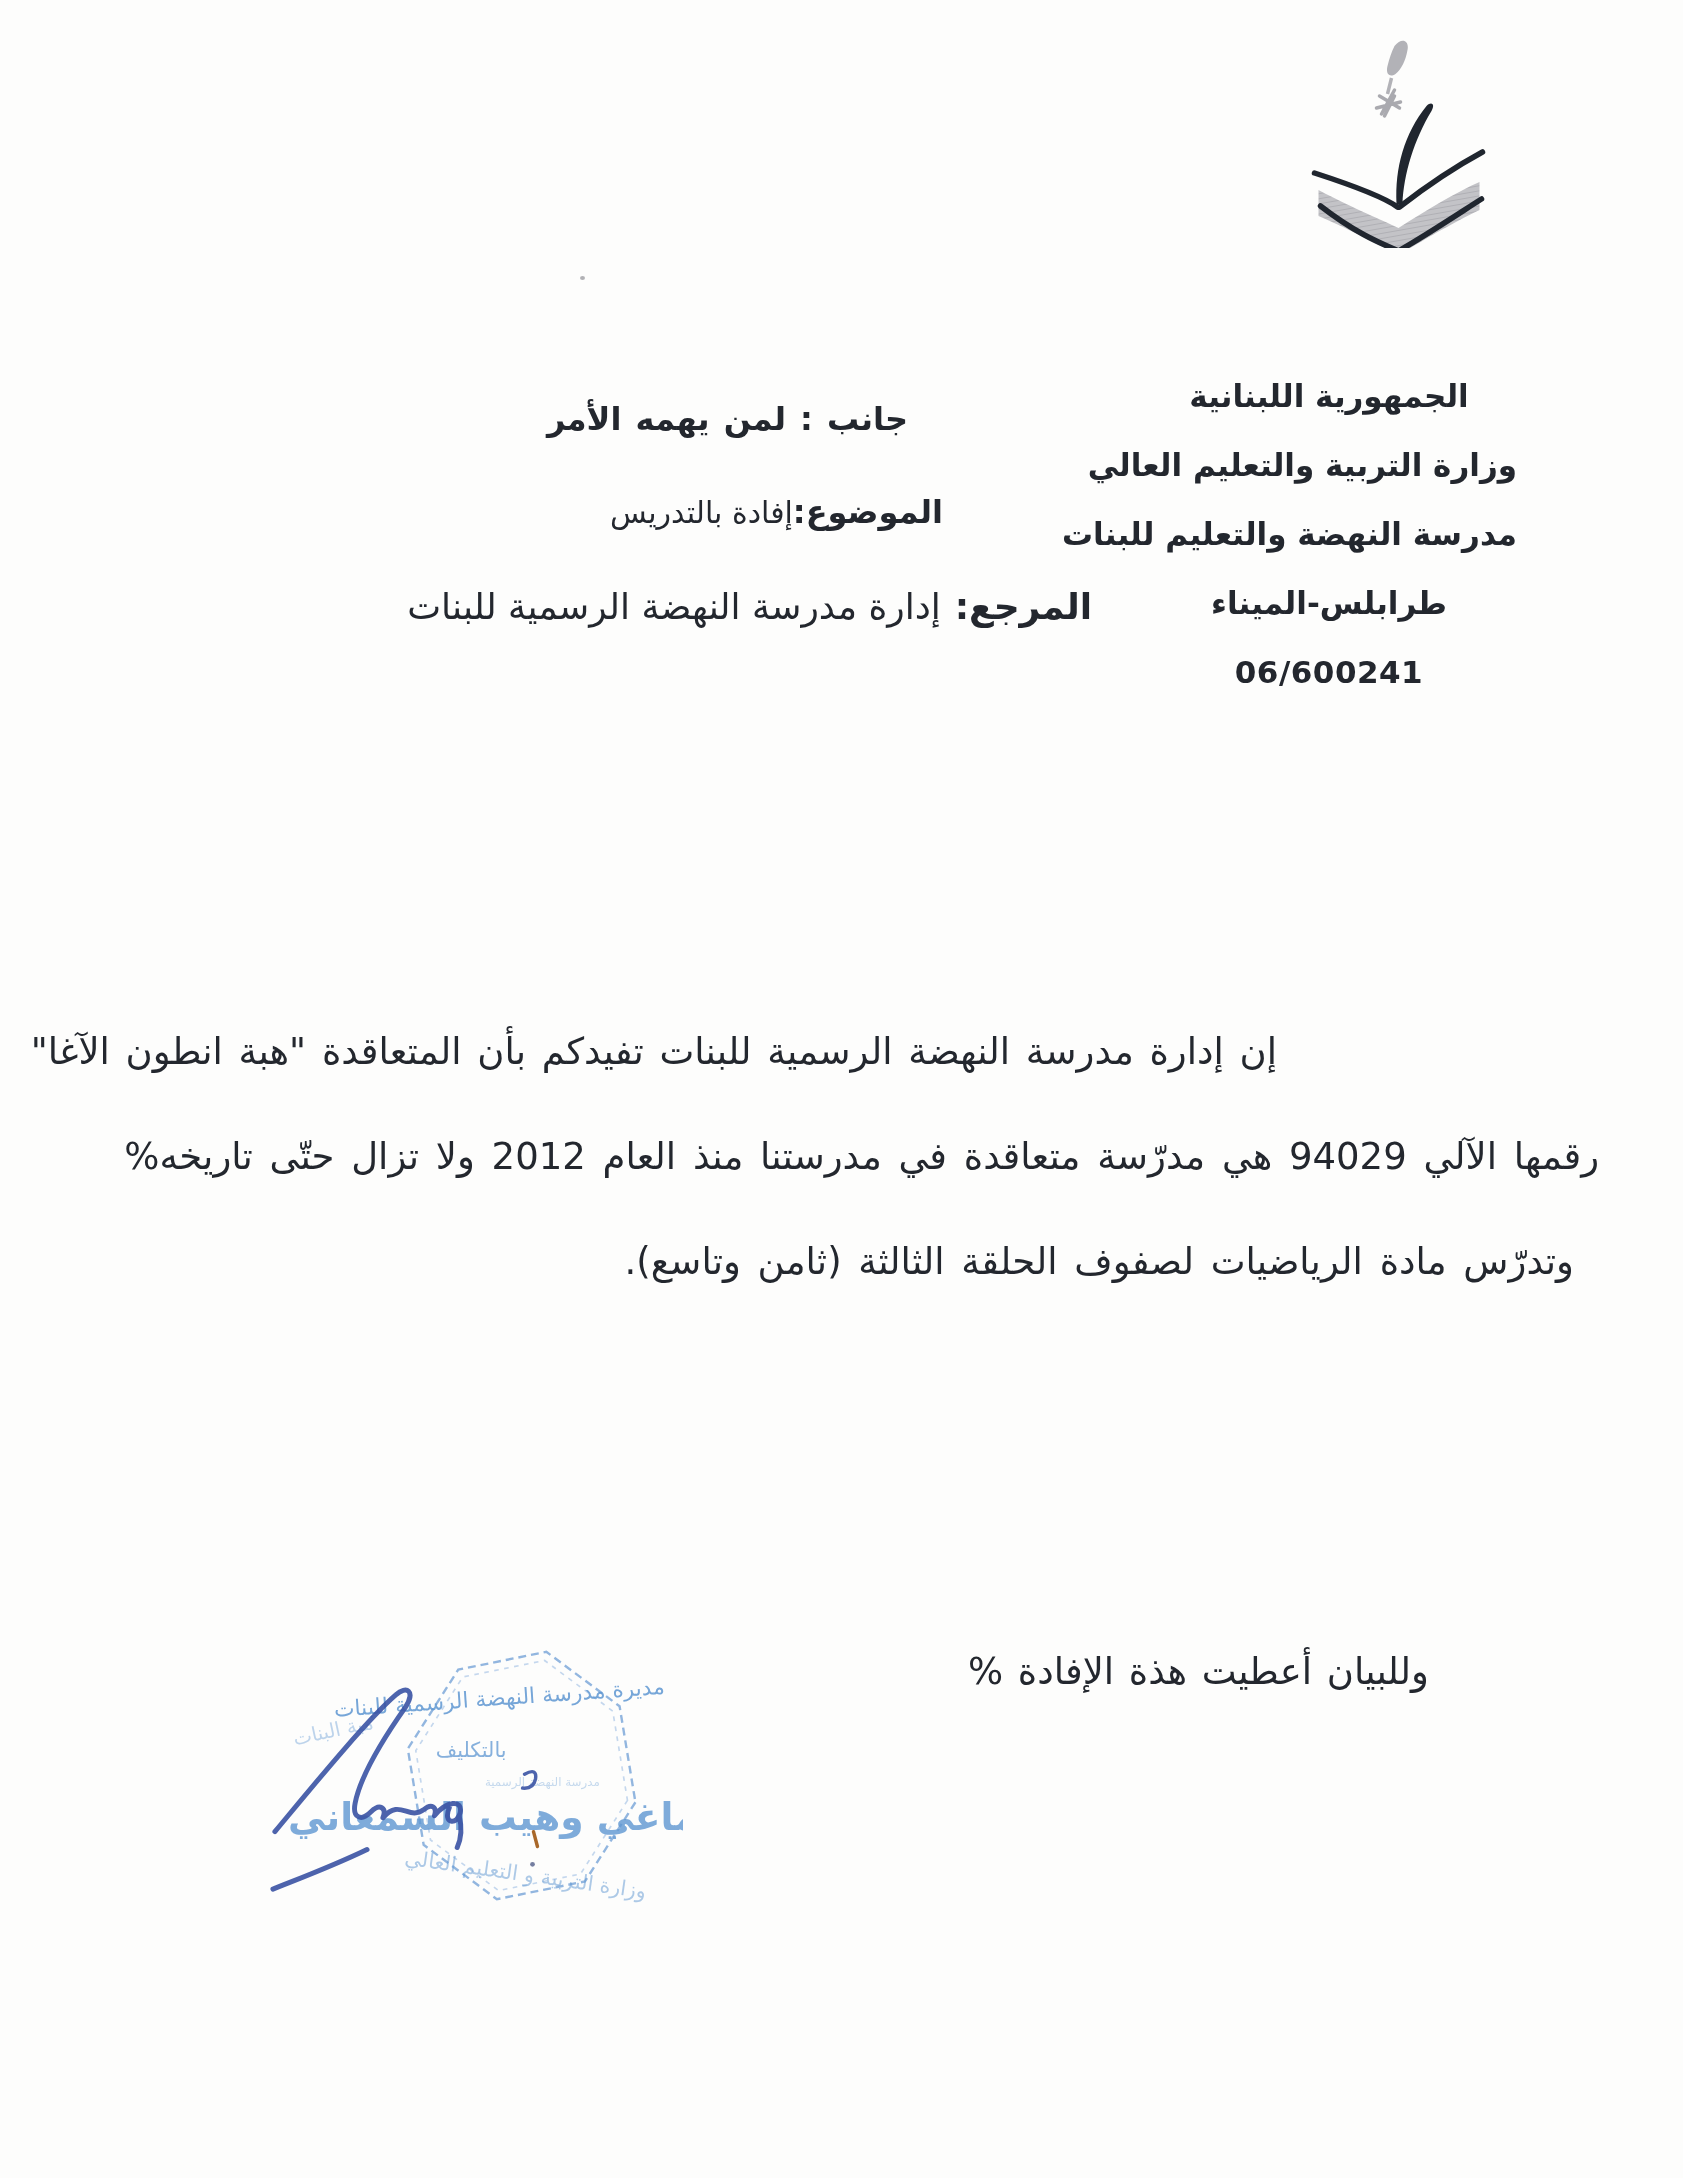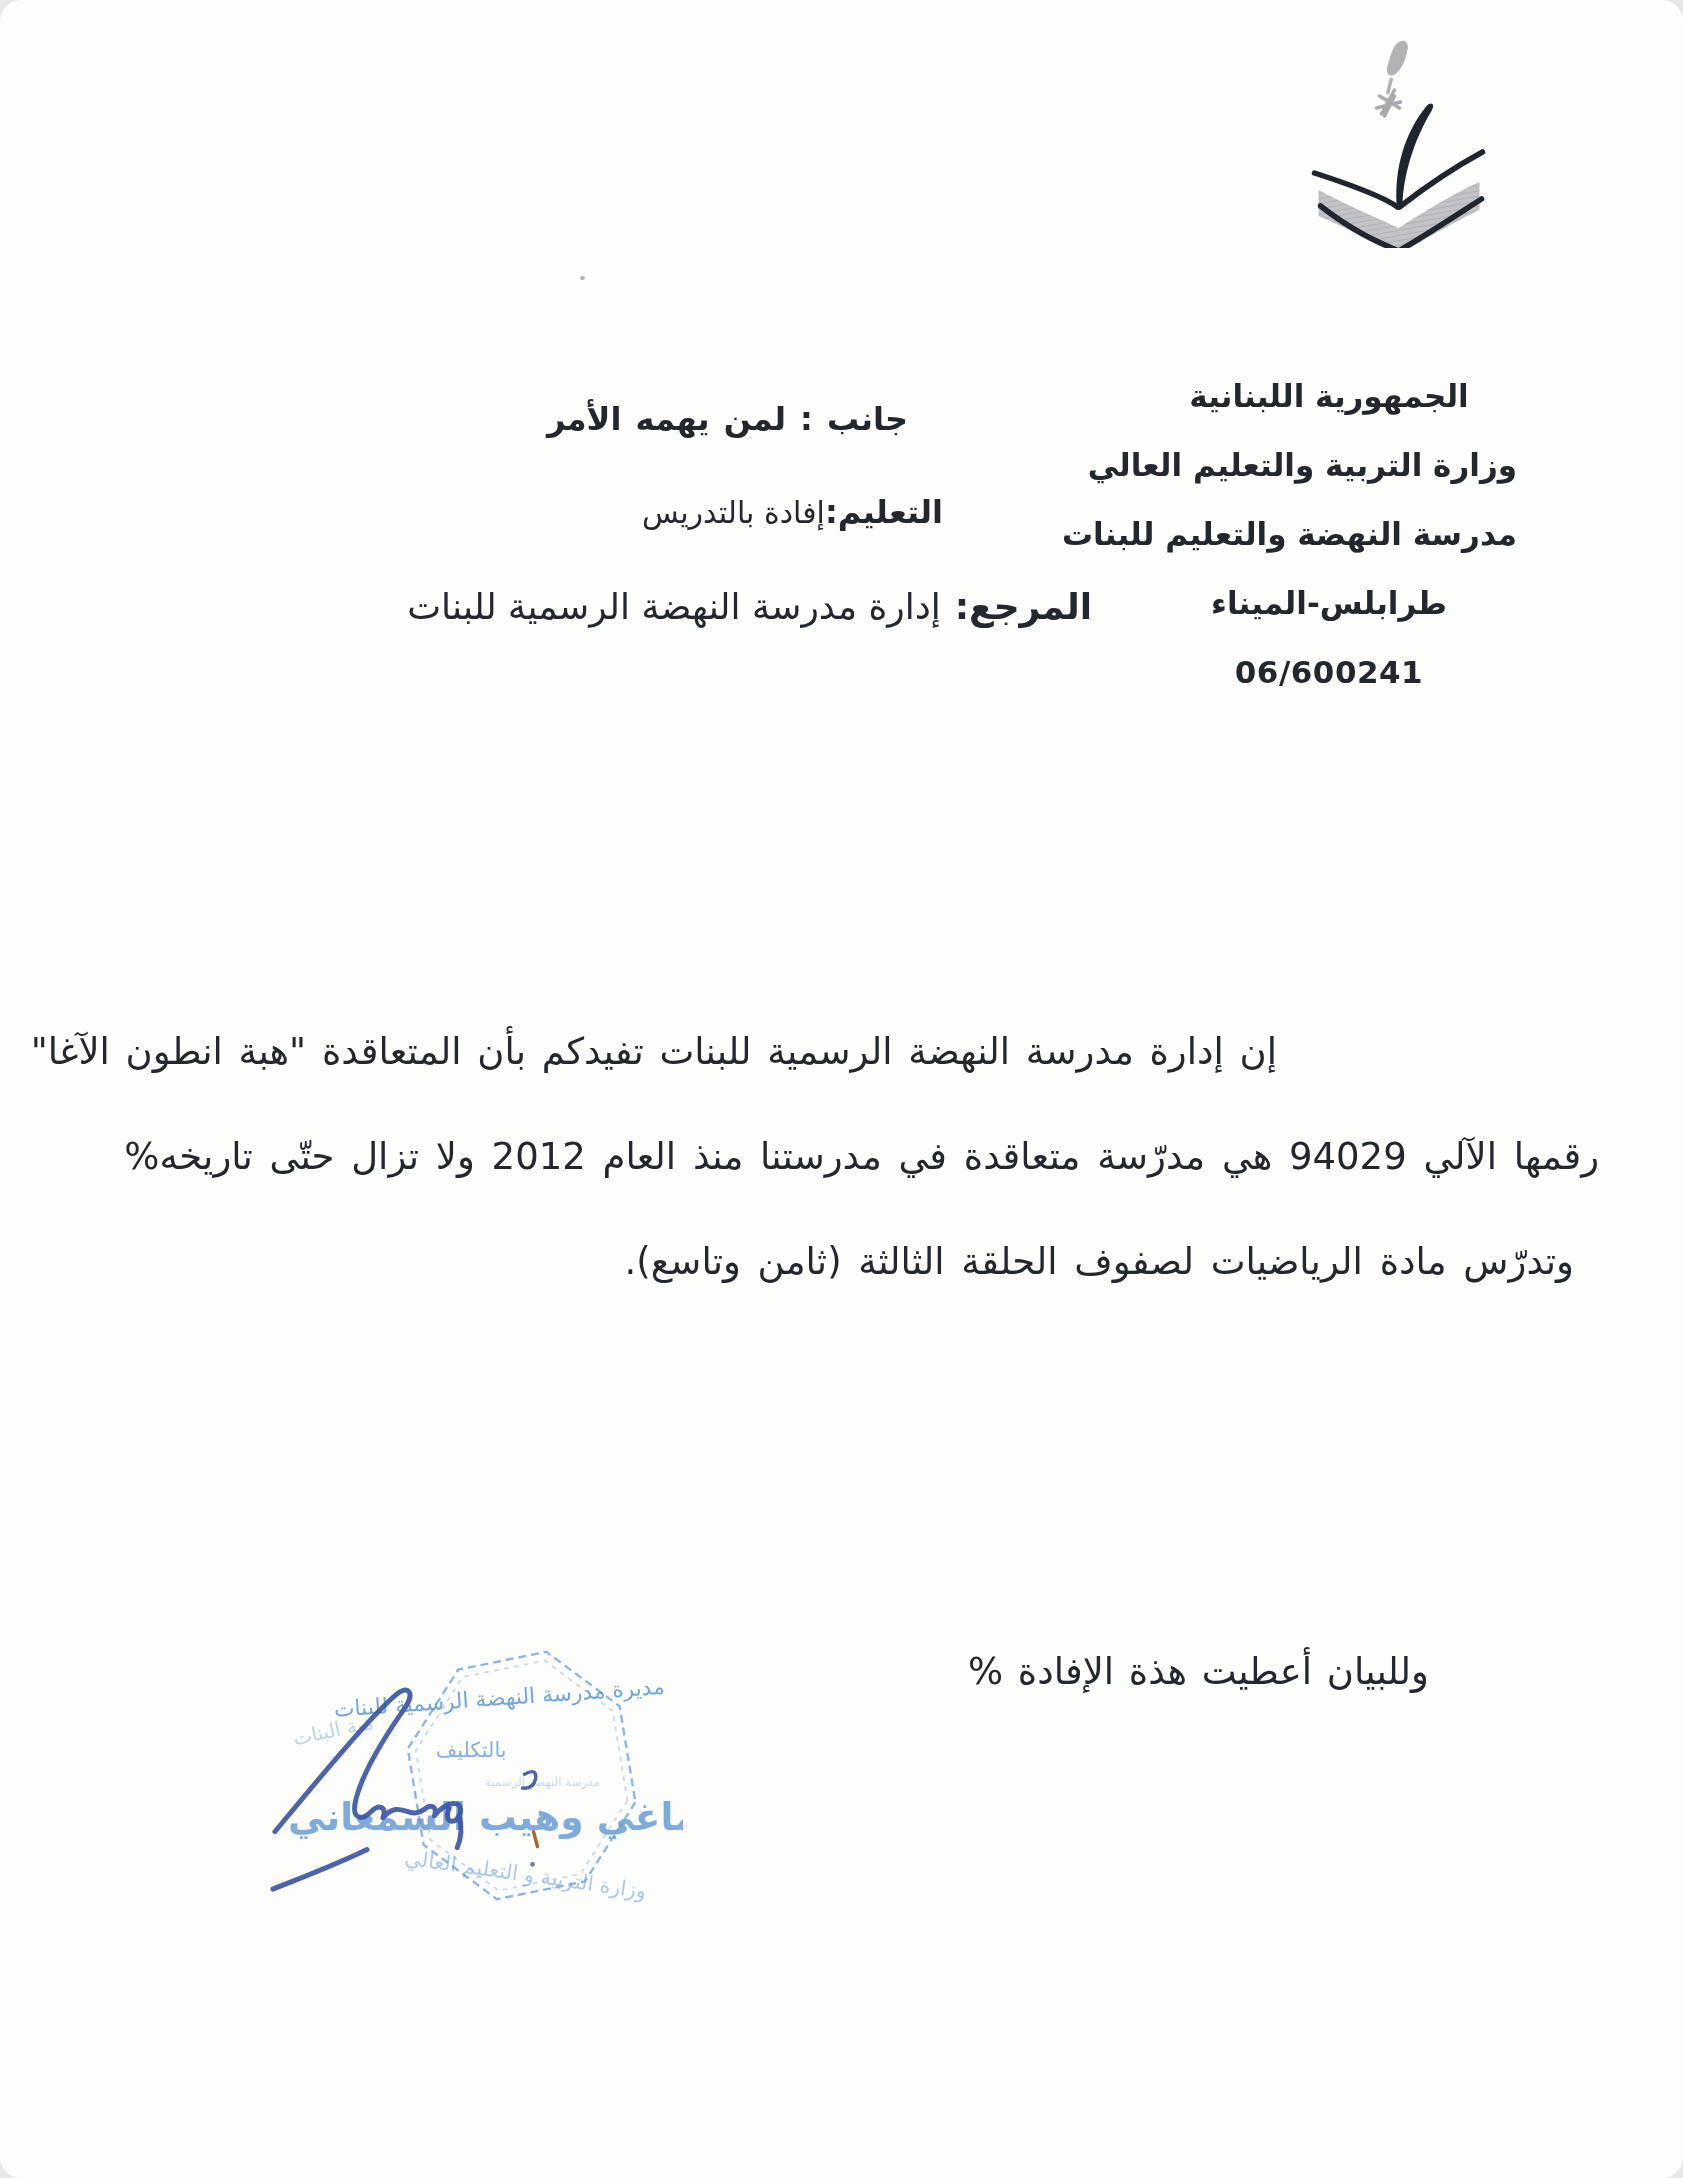--- a/index.html
+++ b/index.html
@@ -5,21 +5,20 @@
   html,body{margin:0;padding:0;background:#e8e8e8;}
   .page{
     position:relative;
     width:1683px;height:2178px;
     margin:0 auto;
     background:#fdfdfc;
     overflow:hidden;
     font-family:"DejaVu Sans", sans-serif;
     color:#23272e;
     direction:rtl;
-    border-radius:21px;
   }
   .abs{position:absolute;white-space:nowrap;}
   
   .gov-header{
     top:362px;right:166px;width:376px;
     text-align:center;
     font-weight:bold;font-size:31px;line-height:69px;
     letter-spacing:0.5px;
   }
   .gov-header .line{white-space:nowrap;}
@@ -76,21 +75,21 @@
     <div class="line">الجمهورية اللبنانية</div>
     <div class="line">وزارة التربية والتعليم العالي</div>
     <div class="line">مدرسة النهضة والتعليم للبنات</div>
     <div class="line">طرابلس-الميناء</div>
     <div class="line">06/600241</div>
   </div>
 
   <div class="abs to-line">جانب : لمن يهمه الأمر</div>
 
   <div class="abs subject-line">
-    <span class="lbl">التعليم:</span><span>إفادة بالتدريس</span>
+    <span class="lbl">الموضوع:</span><span>إفادة بالتدريس</span>
   </div>
 
   <div class="abs reference-line">
     <span class="lbl">المرجع:</span><span>إدارة مدرسة النهضة الرسمية للبنات</span>
   </div>
 
 
   <div class="abs body-l1">إن إدارة مدرسة النهضة الرسمية للبنات تفيدكم بأن المتعاقدة "هبة انطون الآغا"</div>
   <div class="abs body-l2">رقمها الآلي 94029 هي مدرّسة متعاقدة في مدرستنا منذ العام 2012 ولا تزال حتّى تاريخه%</div>
   <div class="abs body-l3">وتدرّس مادة الرياضيات لصفوف الحلقة الثالثة (ثامن وتاسع).</div>

